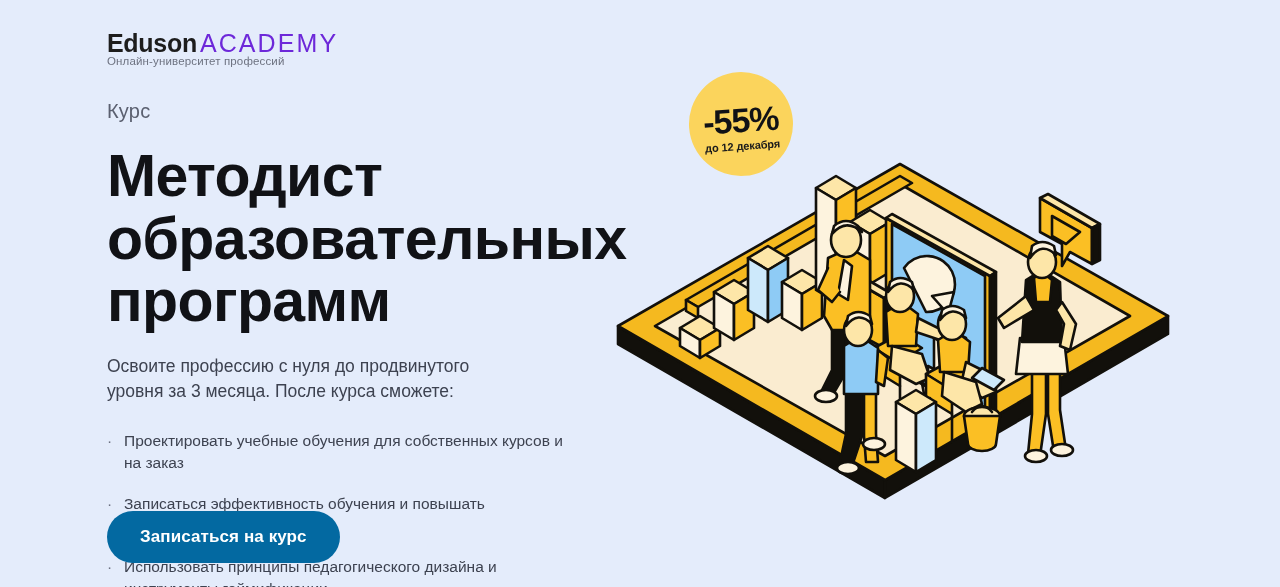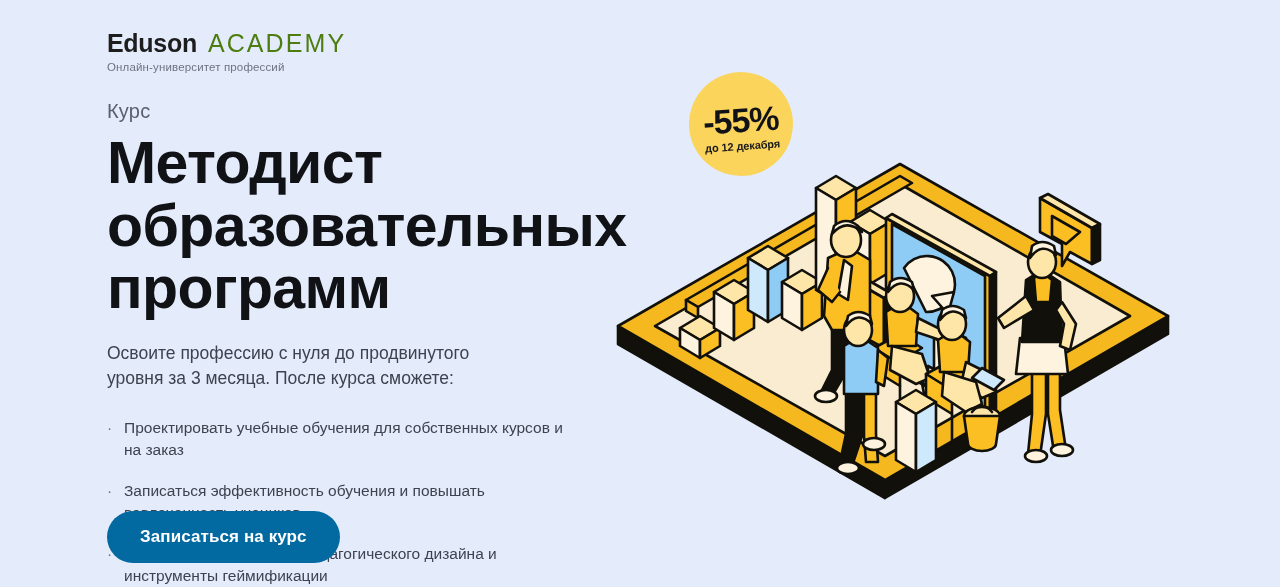--- a/index.html
+++ b/index.html
@@ -11,40 +11,39 @@
     background: #e4ecfb;
     font-family: "Liberation Sans", sans-serif;
     position: relative;
   }
 
   
   .logo {
     position: absolute; left: 107px; top: 31px;
     line-height: 1;
   }
-  .logo-row { display: flex; align-items: baseline; gap: 11px; }
+  .logo-row { display: flex; align-items: baseline; gap: 3px; }
   .logo-eduson {
     font-size: 25px; font-weight: bold; color: #1d1d1d;
     letter-spacing: -0.3px;
   }
   .logo-academy {
-    font-size: 25px; font-weight: 400; color: #4d7c0f;
+    font-size: 25px; font-weight: 400; color: #6d28d9;
     letter-spacing: 2.1px;
   }
   .logo-sub {
-    margin-top: 6px;
     font-size: 11.5px; color: #6d7280; letter-spacing: 0.15px;
   }
 
   
   .hero { position: absolute; left: 107px; top: 100px; width: 580px; }
 
   .kicker {
     font-size: 20px; color: #5b6070; letter-spacing: 0.2px;
-    margin-bottom: 9px;
+    margin-bottom: 22px;
   }
   .title {
     font-size: 59px; font-weight: bold; color: #111216;
     line-height: 1.06; letter-spacing: -0.6px;
     width: 600px;
   }
   .lead {
     margin-top: 21px;
     font-size: 17.5px; color: #3d4250; line-height: 1.45;
     width: 420px;

